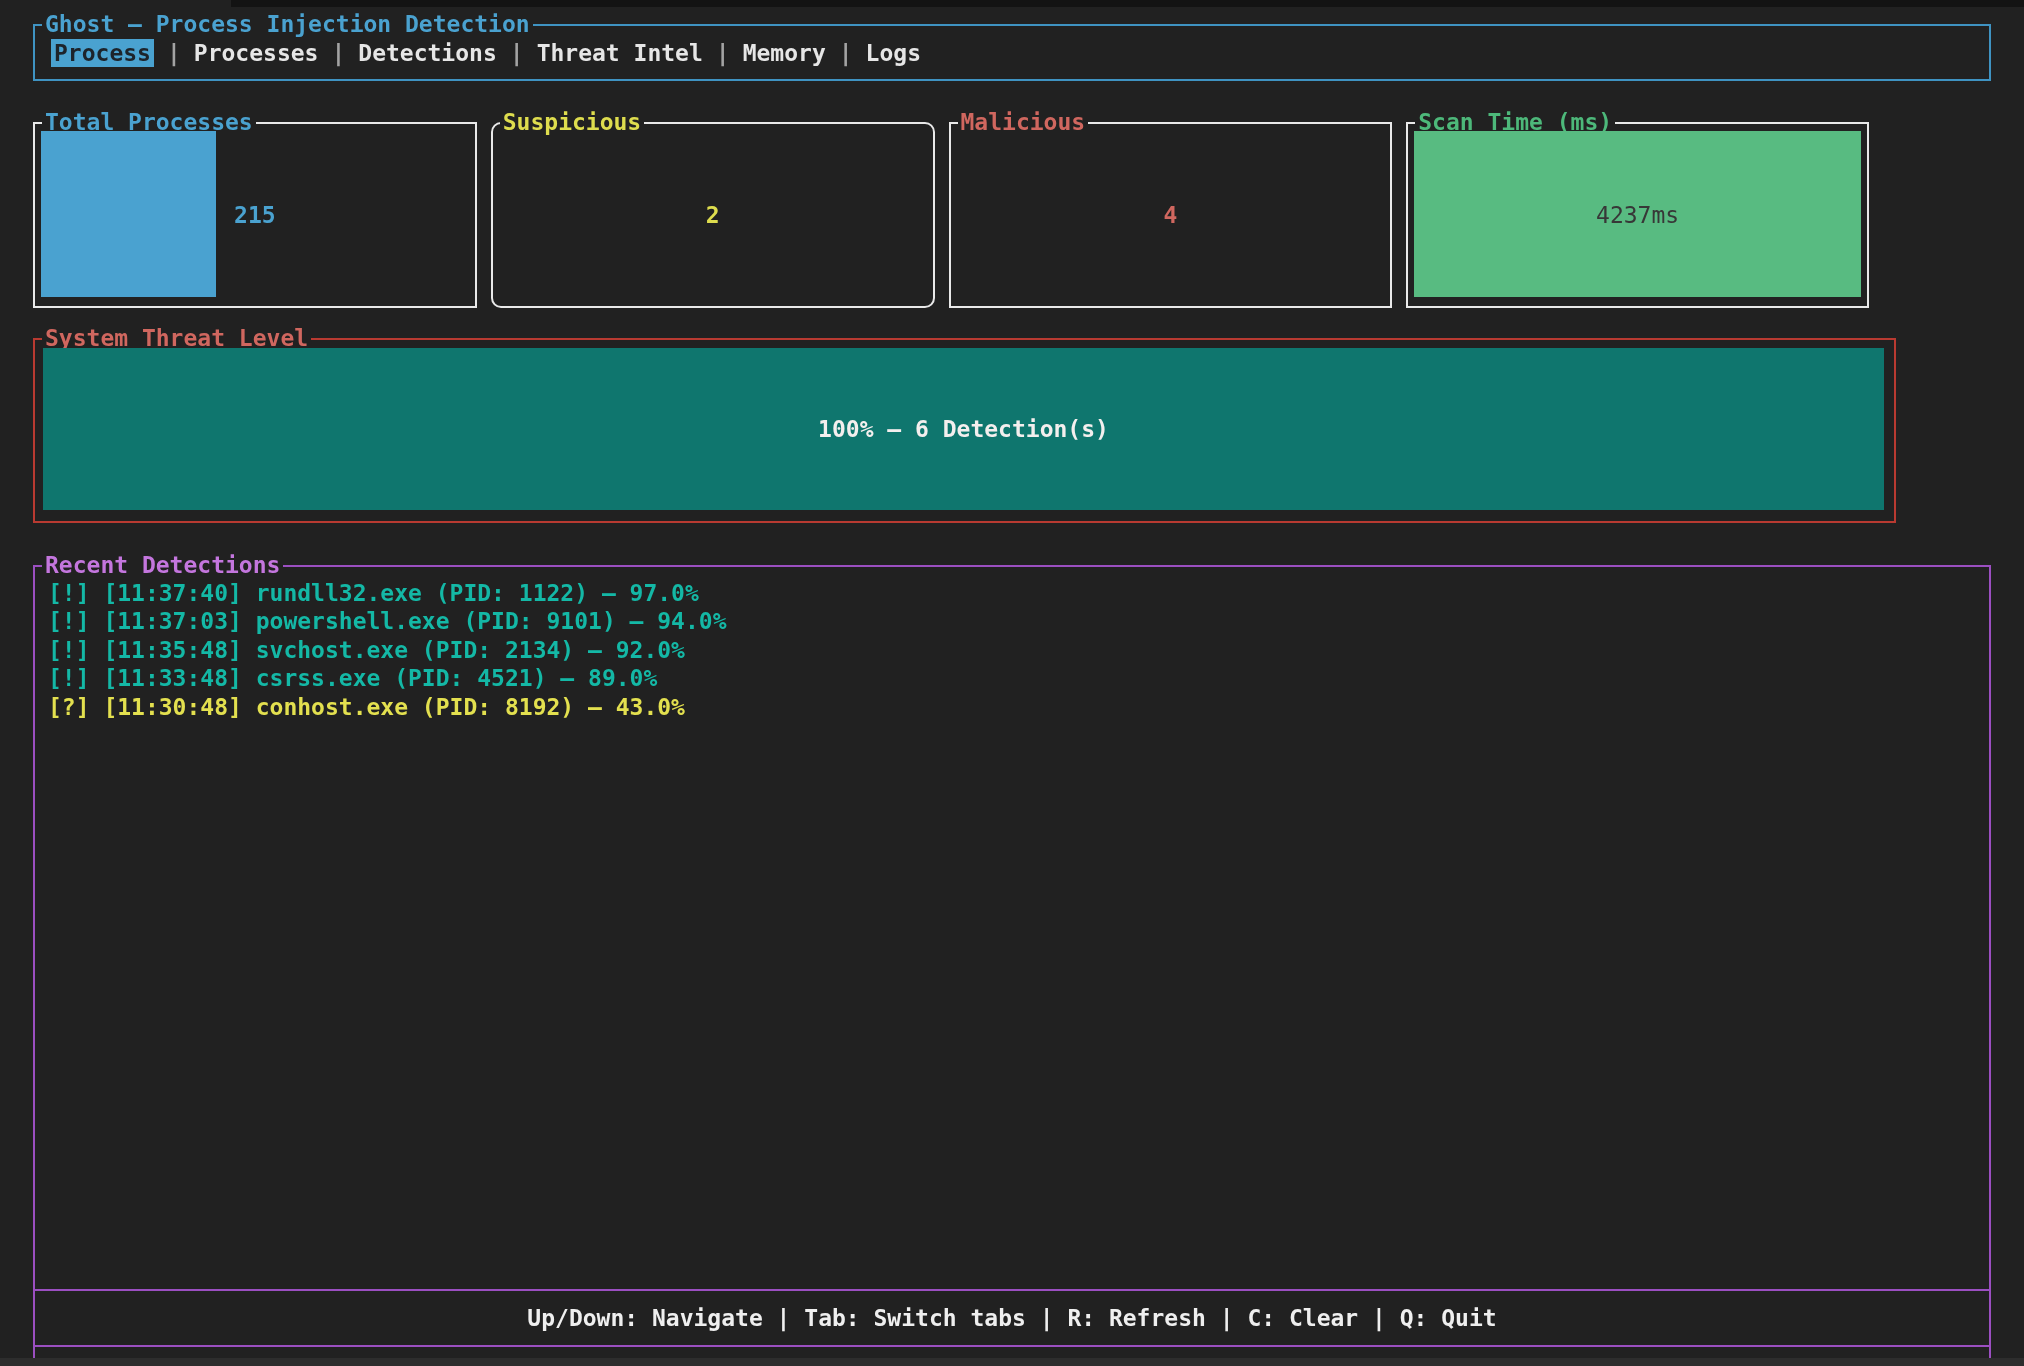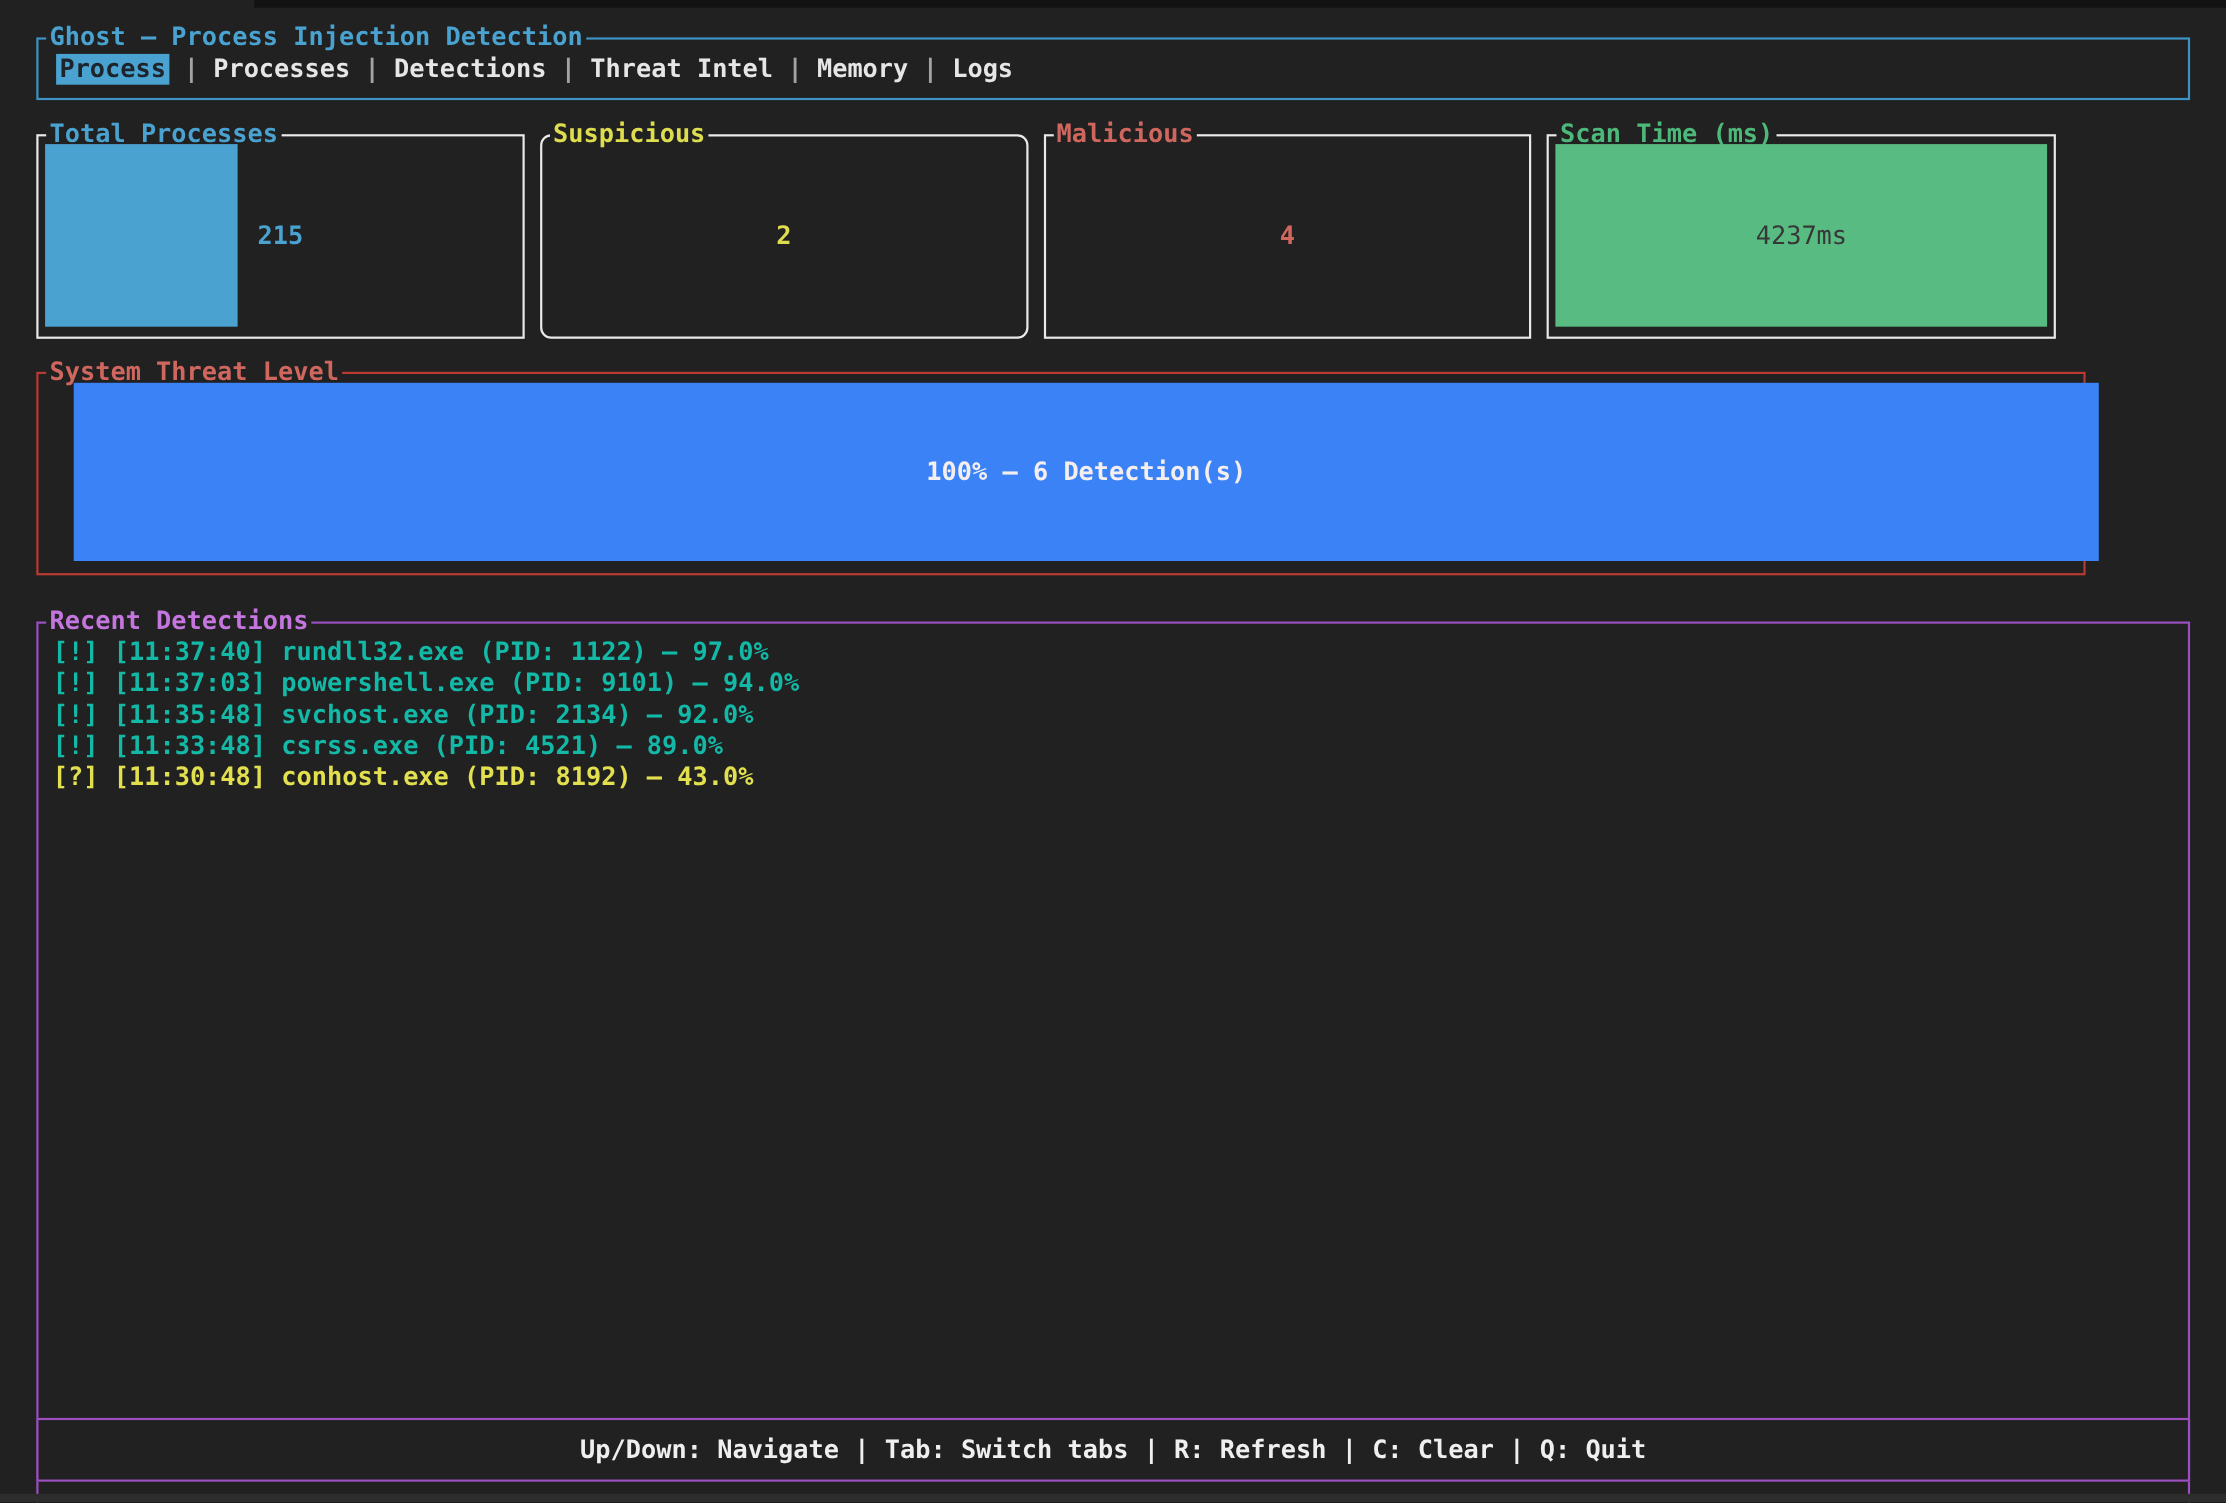--- a/index.html
+++ b/index.html
@@ -18,21 +18,21 @@
   }
 
   
   .c-cyan{color:#4aa2d0;}      .b-cyan{border-color:#3f93c2;}
   .c-yellow{color:#dedd4e;}    .b-yellow{border-color:#d6d548;border-radius:10px;}
   .c-red{color:#d0675f;}       .b-red{border-color:#b93a31;}
   .c-orchid{color:#c476de;}    .b-purple{border-color:#9b4fc1;}
   .c-green{color:#4db87a;}     .b-green{border-color:#48b576;padding-left:19px;}
 
   
-  .title-box{left:33px;top:34px;width:1958px;height:57px;}
+  .title-box{left:33px;top:24px;width:1958px;height:57px;}
   .tabbar{position:absolute;left:16px;top:50%;transform:translateY(-50%);white-space:pre;}
   .tab{font-weight:bold;color:#e6e6e6;cursor:default;}
   .tab.active{background:#4aa2d0;color:#1d242b;padding:1px 3px;}
   .tab-sep{color:#a3a3a3;margin:0 13px;font-weight:bold;}
 
   
   .stats{position:absolute;left:33px;top:122px;width:1836px;height:186px;display:flex;gap:14px;}
   .stat-card{position:relative;flex:1;border:2px solid;box-sizing:border-box;}
   .stat-inner{position:absolute;left:6px;right:6px;top:7px;bottom:9px;}
   .stat-bar{height:100%;}
@@ -104,21 +104,21 @@
         <div class="stat-inner">
           <div class="stat-bar" style="width: 100%; background: rgb(88, 187, 129);"></div>
         </div>
         <div class="stat-value v-dark">4237ms</div>
       </div>
     </div>
 
   <div class="box b-red threat-box">
     <span class="box-title c-red">System Threat Level</span>
     <div class="gauge">
-      <div class="gauge-fill" id="gaugeFill" style="width: 100%; background: #3b82f6; margin-left: 24px;">
+      <div class="gauge-fill" id="gaugeFill" style="width: 100%; background: #0f766e;">
         <span>100% — 6 Detection(s)</span>
       </div>
     </div>
   </div>
 
   <div class="box b-purple detections-box">
     <span class="box-title c-orchid">Recent Detections</span>
     <div class="det-list" id="detList">
         <div class="det-row sev-high">[!] [11:37:40] rundll32.exe (PID: 1122) — 97.0%</div>
         <div class="det-row sev-high">[!] [11:37:03] powershell.exe (PID: 9101) — 94.0%</div>

